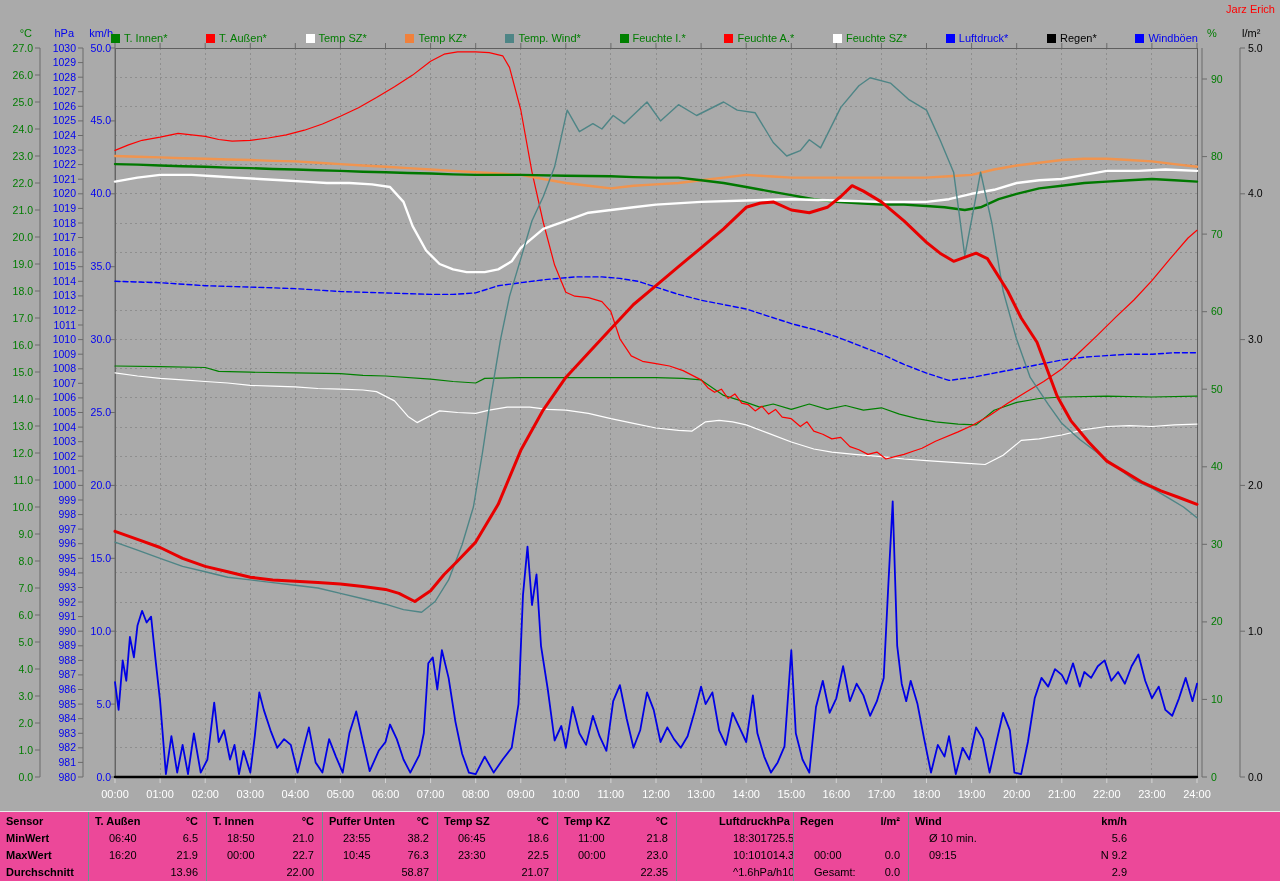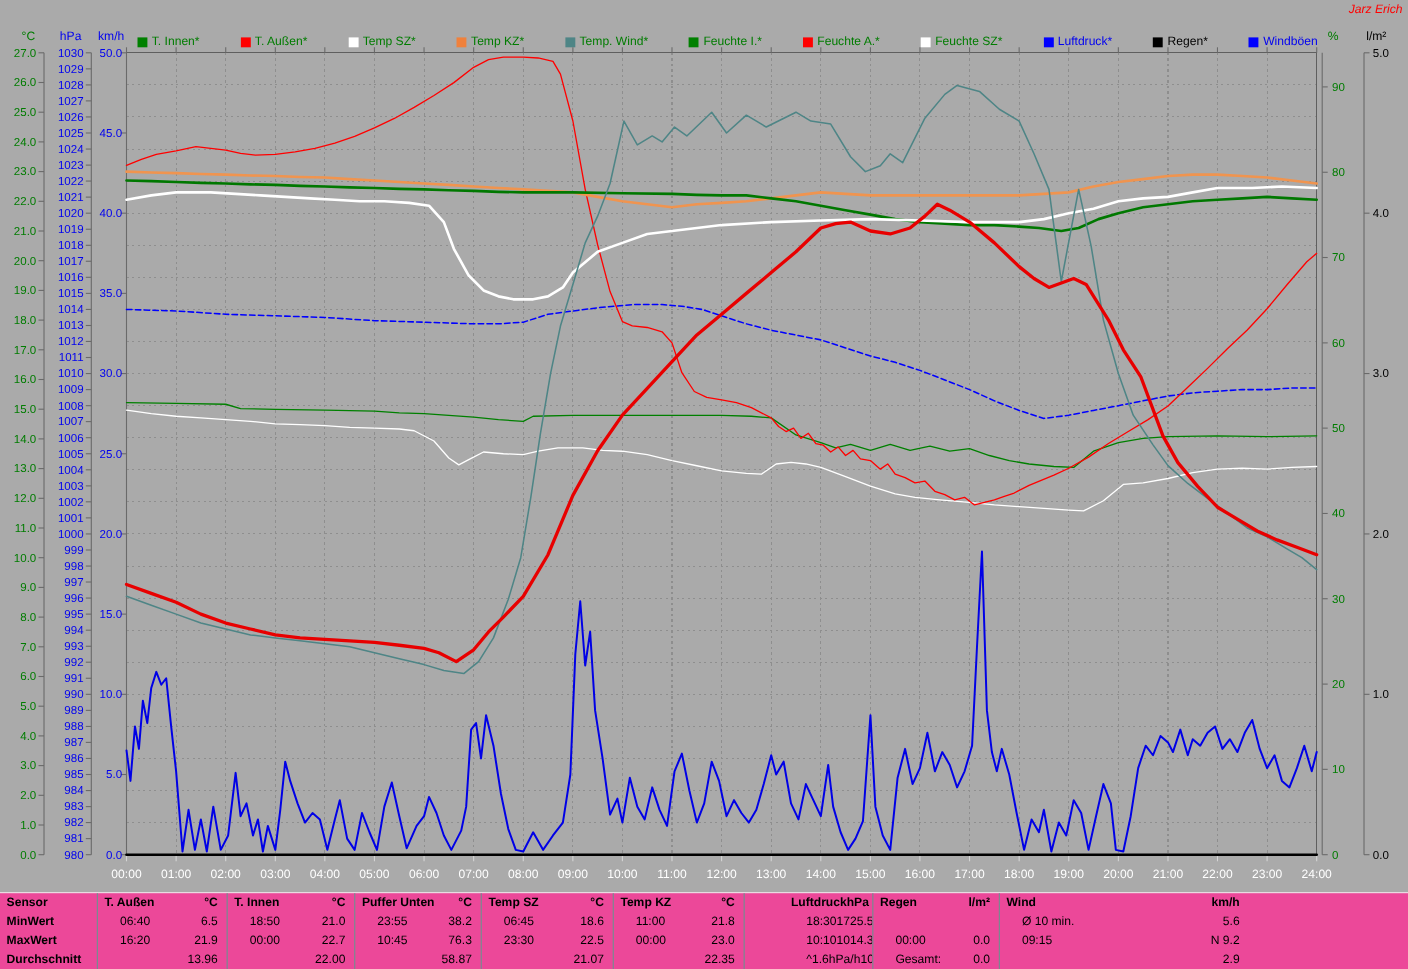--- a/index.html
+++ b/index.html
@@ -1,27 +1,27 @@
 <!DOCTYPE html>
 <html><head>
 <meta charset="utf-8">
 <style>
   html,body{margin:0;padding:0;background:#8f8f8f;}
   .stage{position:relative;width:1280px;height:881px;background:#AAAAAA;overflow:hidden;
          font-family:"Liberation Sans",sans-serif;}
   .title{position:absolute;top:4px;left:0;right:0;text-align:center;color:#ffffff;
          font-size:13px;letter-spacing:.2px;}
-  .watermark{position:absolute;top:3px;right:5px;color:#ff0000;font-size:11px;font-style:italic;}
+  .watermark{position:absolute;top:3px;right:5px;color:#ff0000;font-size:11px;}
   .unit{position:absolute;top:27px;font-size:11px;}
   #unit-c{left:4px;width:28px;text-align:right;color:#007C00;}
   #unit-hpa{left:40px;width:34px;text-align:right;color:#0000F0;}
   #unit-kmh{left:76px;width:37px;text-align:right;color:#0000F0;}
   #unit-pct{left:1207px;color:#007C00;}
   #unit-lm{left:1242px;color:#000000;}
-  .legend{position:absolute;top:32px;left:125px;right:82px;display:flex;
+  .legend{position:absolute;top:32px;left:111px;right:82px;display:flex;
           justify-content:space-between;align-items:center;}
   .legend-item{display:flex;align-items:center;gap:4px;font-size:11px;white-space:nowrap;cursor:default;}
   .swatch{width:9px;height:9px;display:inline-block;}
   #chart-svg{position:absolute;left:0;top:0;}
   .grid{stroke:#8e8e8e;stroke-dasharray:2 3;stroke-width:1;shape-rendering:crispEdges;}
   .frame{fill:none;stroke:#5f5f5f;stroke-width:1;shape-rendering:crispEdges;}
   .xlab{fill:#ffffff;font-size:11px;}
   .ylab{font-size:10.5px;}
   .sensor-table{position:absolute;left:0;bottom:0;width:1280px;height:69px;background:#ec4899;
                 border-top:1px solid #e9e9e9;display:flex;font-size:11px;color:#000;}

